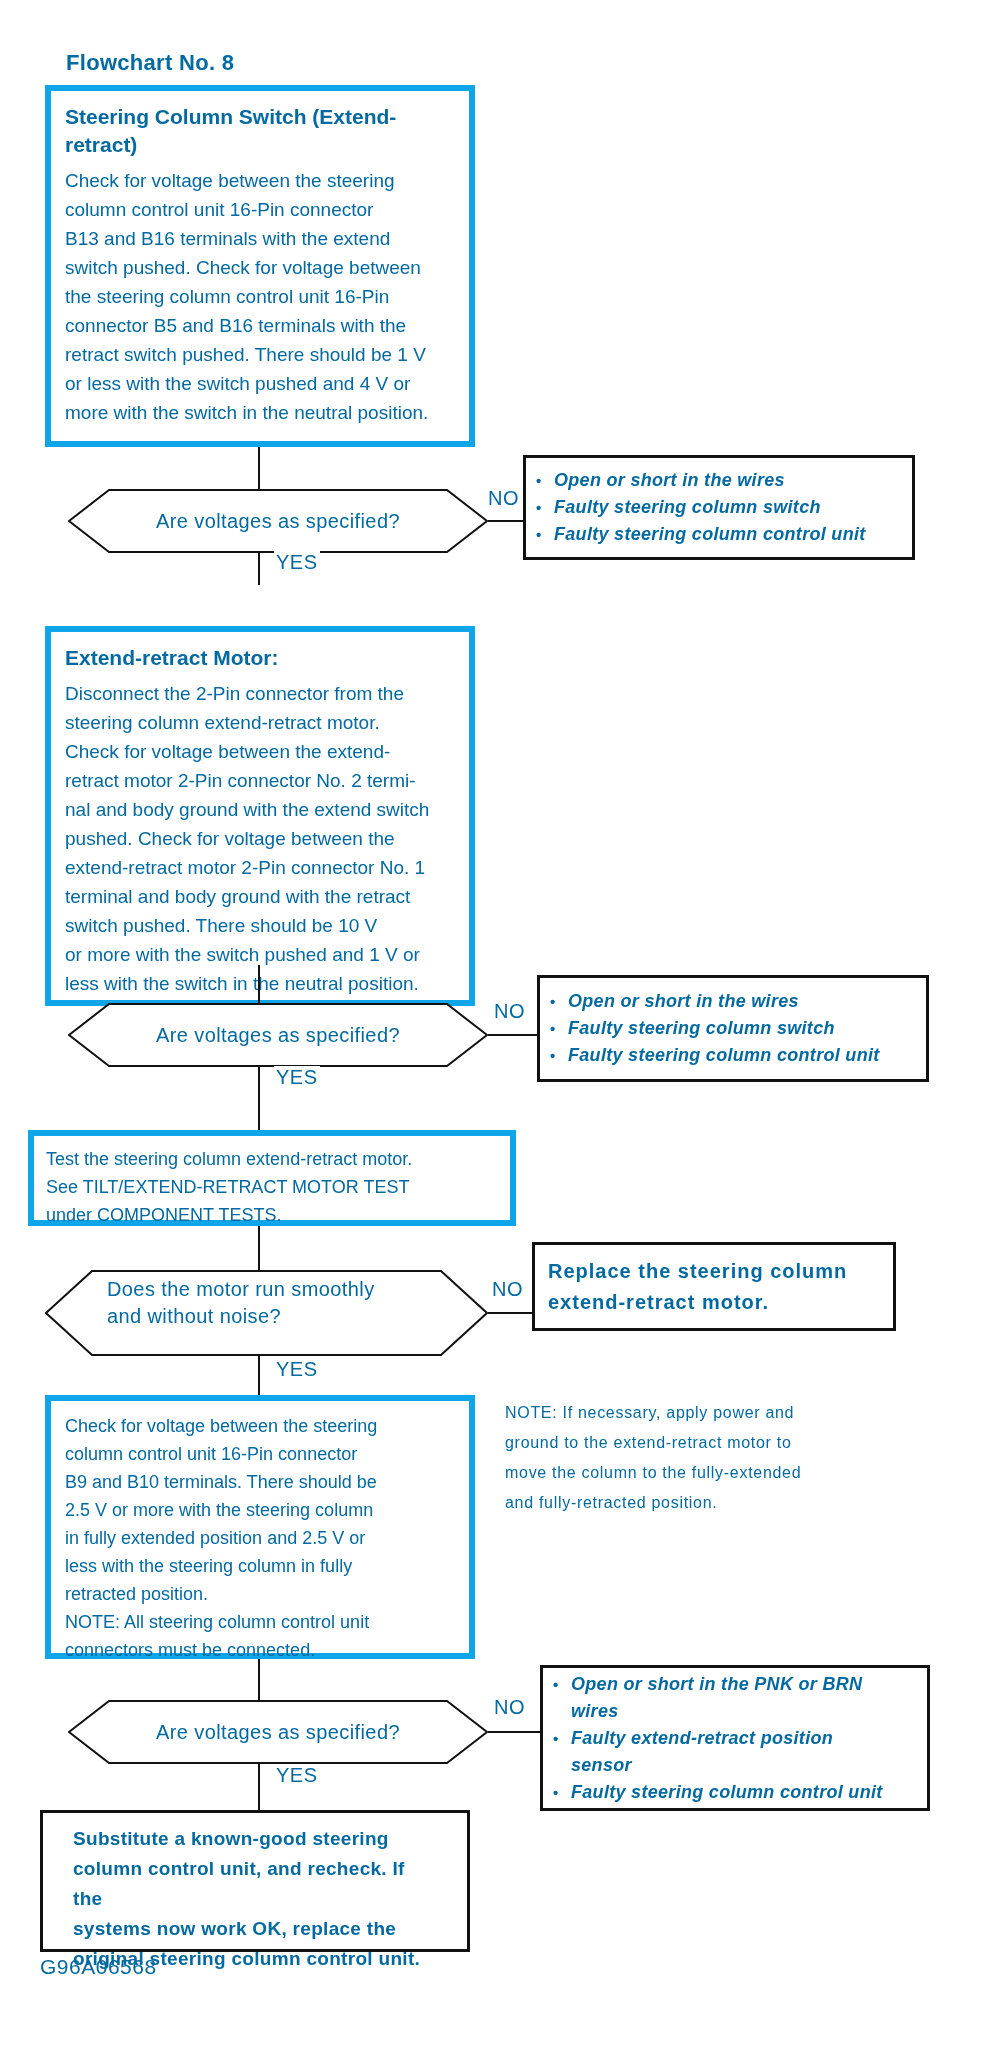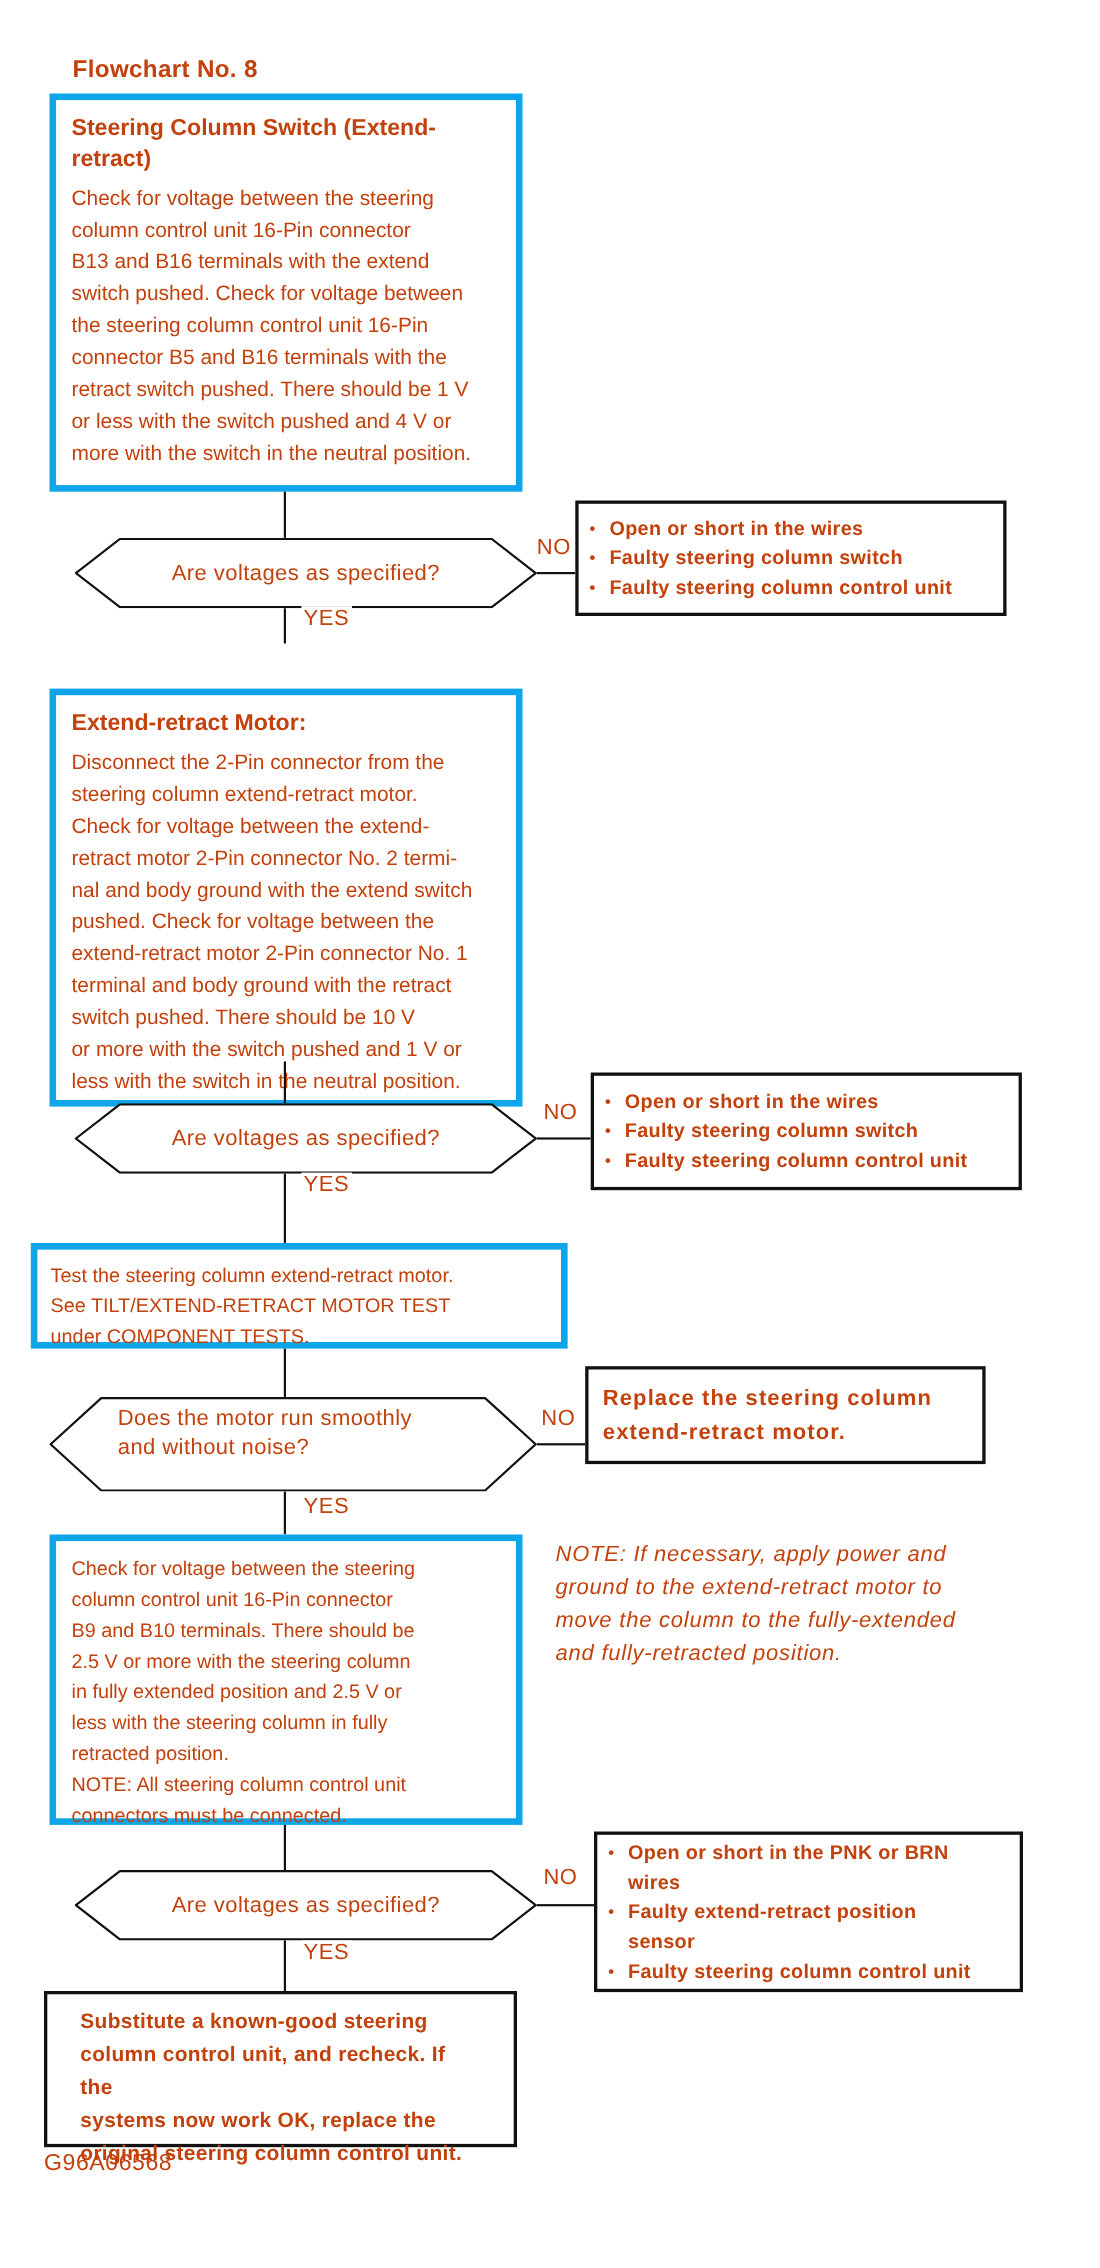--- a/index.html
+++ b/index.html
@@ -1,18 +1,18 @@
 <!DOCTYPE html>
 <html><head>
 <meta charset="utf-8">
 <style>
   html,body{margin:0;padding:0;background:#fff;}
   #canvas{
     position:relative;width:1000px;height:2062px;background:#ffffff;
-    font-family:"Liberation Sans","DejaVu Sans",sans-serif;color:#c2410c;
+    font-family:"Liberation Sans","DejaVu Sans",sans-serif;color:#0369a1;
     overflow:hidden;
   }
   .abs{position:absolute;}
   .page-title{font-size:22px;font-weight:bold;letter-spacing:.3px;}
   .pbox{border:6px solid #0ea5e9;background:#fff;box-sizing:border-box;padding:12px 14px;}
   .rbox{border:3px solid #111;background:#fff;box-sizing:border-box;}
   .heading{font-size:21px;font-weight:bold;line-height:28px;white-space:pre-line;margin-bottom:7px;}
   .body-text{font-size:19px;line-height:29px;white-space:pre-line;}
   .body-text.small{font-size:18px;line-height:28px;}
   .hex{position:absolute;}
@@ -20,24 +20,24 @@
   .hex-label{position:absolute;left:0;top:0;width:100%;height:100%;
     display:flex;align-items:center;justify-content:center;
     font-size:20px;letter-spacing:.4px;white-space:pre-line;}
   .hex-label.left-align{justify-content:flex-start;padding-left:62px;box-sizing:border-box;line-height:27px;}
   .edge-label{font-size:20px;letter-spacing:.5px;background:#fff;padding:0 2px;}
   .vline{position:absolute;width:2px;background:#111;}
   .hline{position:absolute;height:2px;background:#111;}
   .bullets{padding:8px 10px;display:flex;flex-direction:column;justify-content:center;height:100%;box-sizing:border-box;}
   .bullet-row{display:flex;font-weight:bold;font-size:18px;line-height:27px;letter-spacing:.3px;}
   .bullet-row .glyph{width:18px;flex:0 0 18px;font-size:15px;}
-  .bullet-row .txt{white-space:pre-line;}
+  .bullet-row .txt{white-space:pre-line;font-style:italic;}
   .bold-text{font-weight:bold;font-size:19px;line-height:30px;white-space:pre-line;letter-spacing:.3px;}
   .replace-text{font-weight:bold;font-size:20px;line-height:31px;white-space:pre-line;letter-spacing:1px;}
-  .note-text{font-size:20px;line-height:30px;white-space:pre-line;letter-spacing:.7px;font-style:italic;}
+  .note-text{font-size:16px;line-height:30px;white-space:pre-line;letter-spacing:.7px;}
   .figure-id{font-size:21px;letter-spacing:.5px;}
 </style>
 </head>
 <body>
 
 <div id="canvas">
 
   <div class="abs page-title" style="left:66px;top:50px;">Flowchart No. 8</div>
 
   <div class="abs pbox" style="left:45px;top:85px;width:430px;height:362px;">

